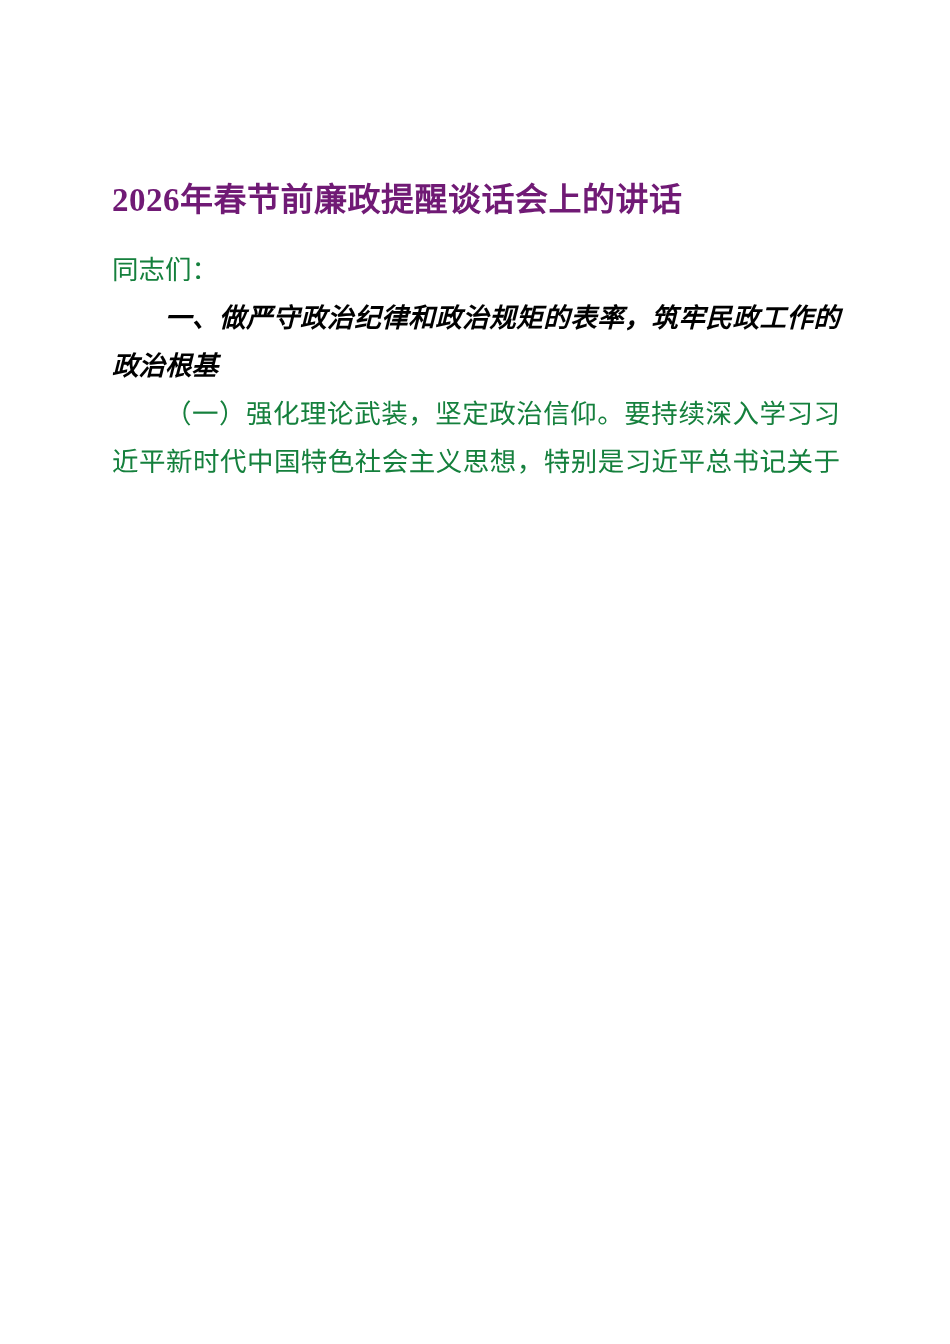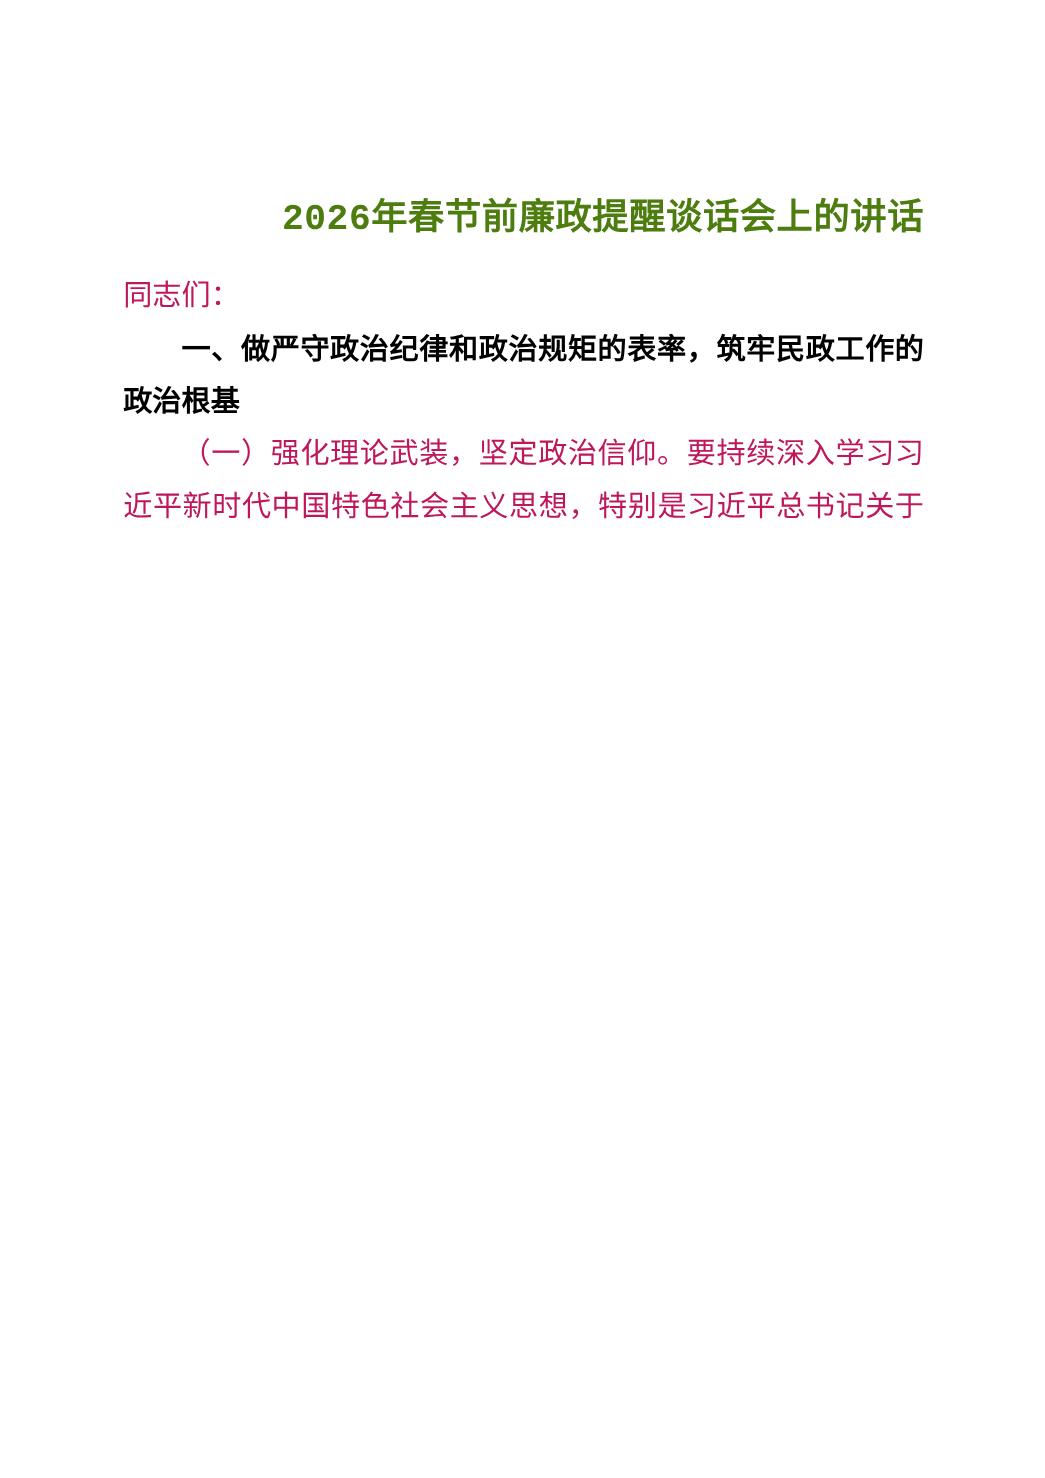--- a/index.html
+++ b/index.html
@@ -19,35 +19,35 @@
   }
 
   #doc-body {
     position: absolute;
     left: 112px;
     top: 176px;
     width: 728px;
   }
 
   .doc-title {
-    font-family: Liberation Mono, monospace;
+    font-family: Liberation Serif, serif;
     font-size: 33px;
     line-height: 48px;
-    color: #4d7c0f;
-    text-align: right;
+    color: #701a75;
+    text-align: left;
     letter-spacing: 0.5px;
     margin: 0 0 22px 0;
     white-space: nowrap;
   }
 
   .para {
-    font-family: Liberation Mono, monospace;
+    font-family: Liberation Serif, serif;
     font-size: 26.5px;
     line-height: 48px;
-    color: #be185d;
+    color: #15803d;
     margin: 0;
     text-align: justify;
     text-justify: inter-ideograph;
     letter-spacing: 0px;
     word-break: break-all;
   }
 
   .para.salutation {
     text-indent: 0;
   }
@@ -60,20 +60,21 @@
     font-family: "DejaVu Serif", "Liberation Serif", serif;
     font-size: 26.5px;
     line-height: 48px;
     font-weight: bold;
     color: #000000;
     margin: 0;
     text-indent: 2em;
     text-align: justify;
     text-justify: inter-ideograph;
     word-break: break-all;
+    font-style: italic;
   }
 
   .para.clipped {
     max-height: 96px;
     overflow: hidden;
   }
 </style>
 </head>
 <body>
 

